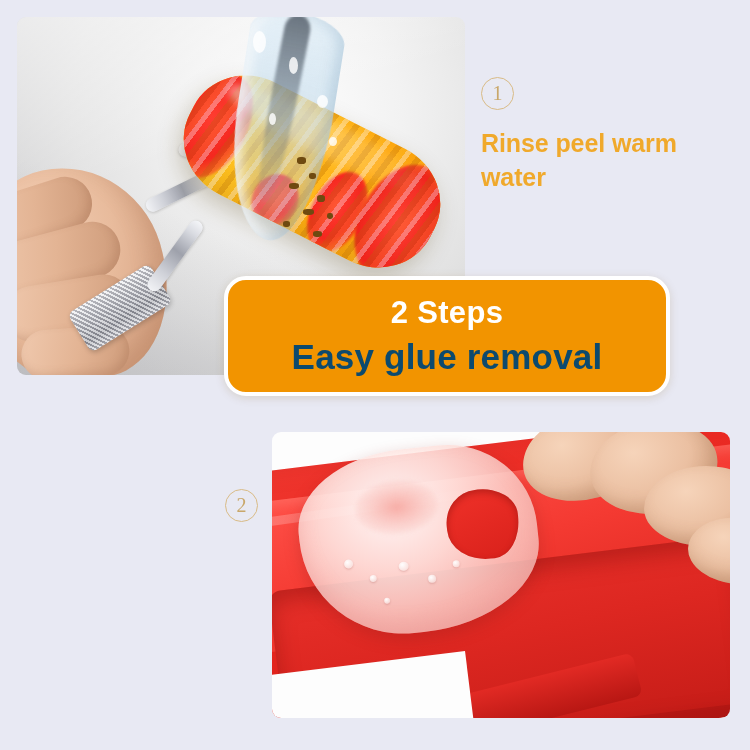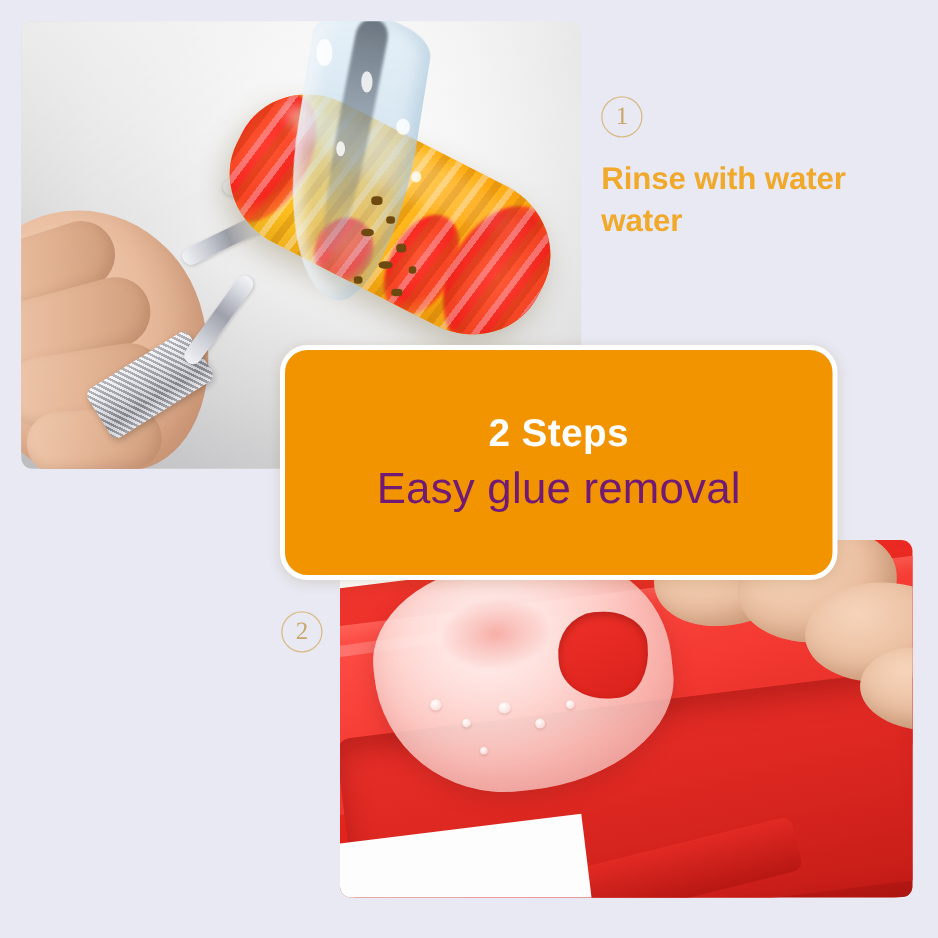--- a/index.html
+++ b/index.html
@@ -262,44 +262,44 @@
     background: #fdfdfd;
     transform: rotate(-7deg) translate(-14px, 18px);
   }
 
   
   .banner {
     position: absolute;
     left: 224px;
     top: 276px;
     width: 446px;
-    height: 188px;
+    height: 120px;
     background: #f29400;
     border-radius: 22px;
     border: 4px solid #ffffff;
     box-sizing: border-box;
     z-index: 6;
     display: flex;
     flex-direction: column;
     align-items: center;
     justify-content: center;
     gap: 6px;
     box-shadow: 0 2px 10px rgba(120,80,0,0.16);
   }
   .banner-line1 {
     color: #ffffff;
     font-size: 31px;
     font-weight: bold;
     letter-spacing: 0.3px;
     line-height: 1.12;
   }
   .banner-line2 {
-    color: #701a75;
+    color: #0c4a6e;
     font-size: 35px;
-    font-weight: normal;
+    font-weight: bold;
     letter-spacing: 0.2px;
     line-height: 1.12;
   }
 
   
   .step-num {
     position: absolute;
     width: 33px;
     height: 33px;
     border: 1.6px solid #d9bb86;
@@ -400,17 +400,17 @@
       <div class="droplet" style="left:78px;top:146px;width:6px;height:6px;"></div>
     </div>
   </div>
 
   <div class="banner">
     <div class="banner-line1">2 Steps</div>
     <div class="banner-line2">Easy glue removal</div>
   </div>
 
   <div class="step-num one">1</div>
-  <div class="caption one">Rinse with water water</div>
+  <div class="caption one">Rinse peel warm water</div>
 
   <div class="step-num two">2</div>
 
 </div>
 
 </body></html>

